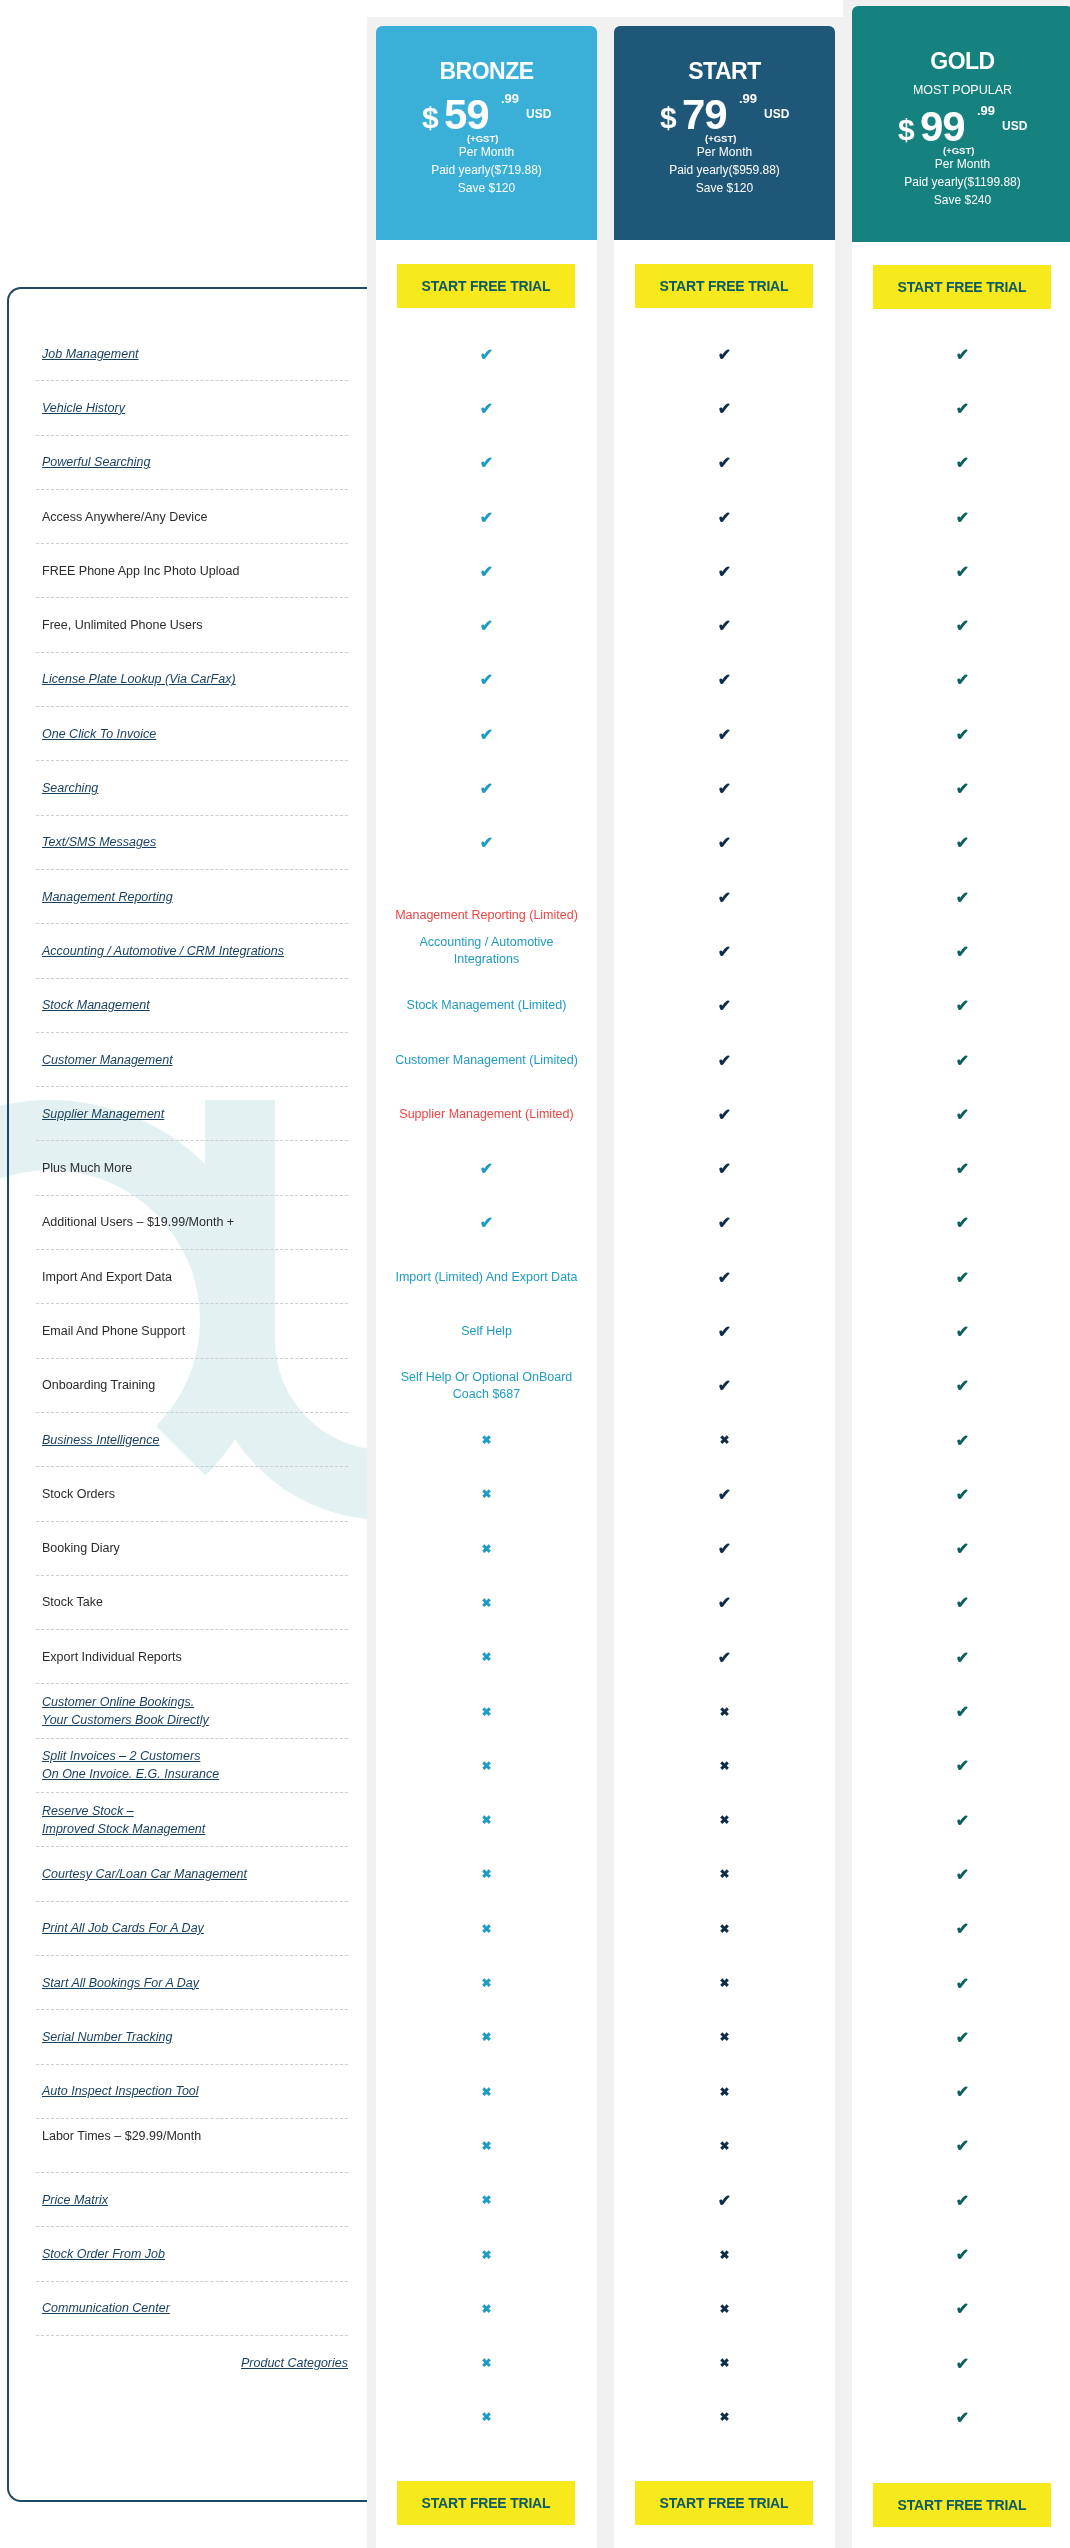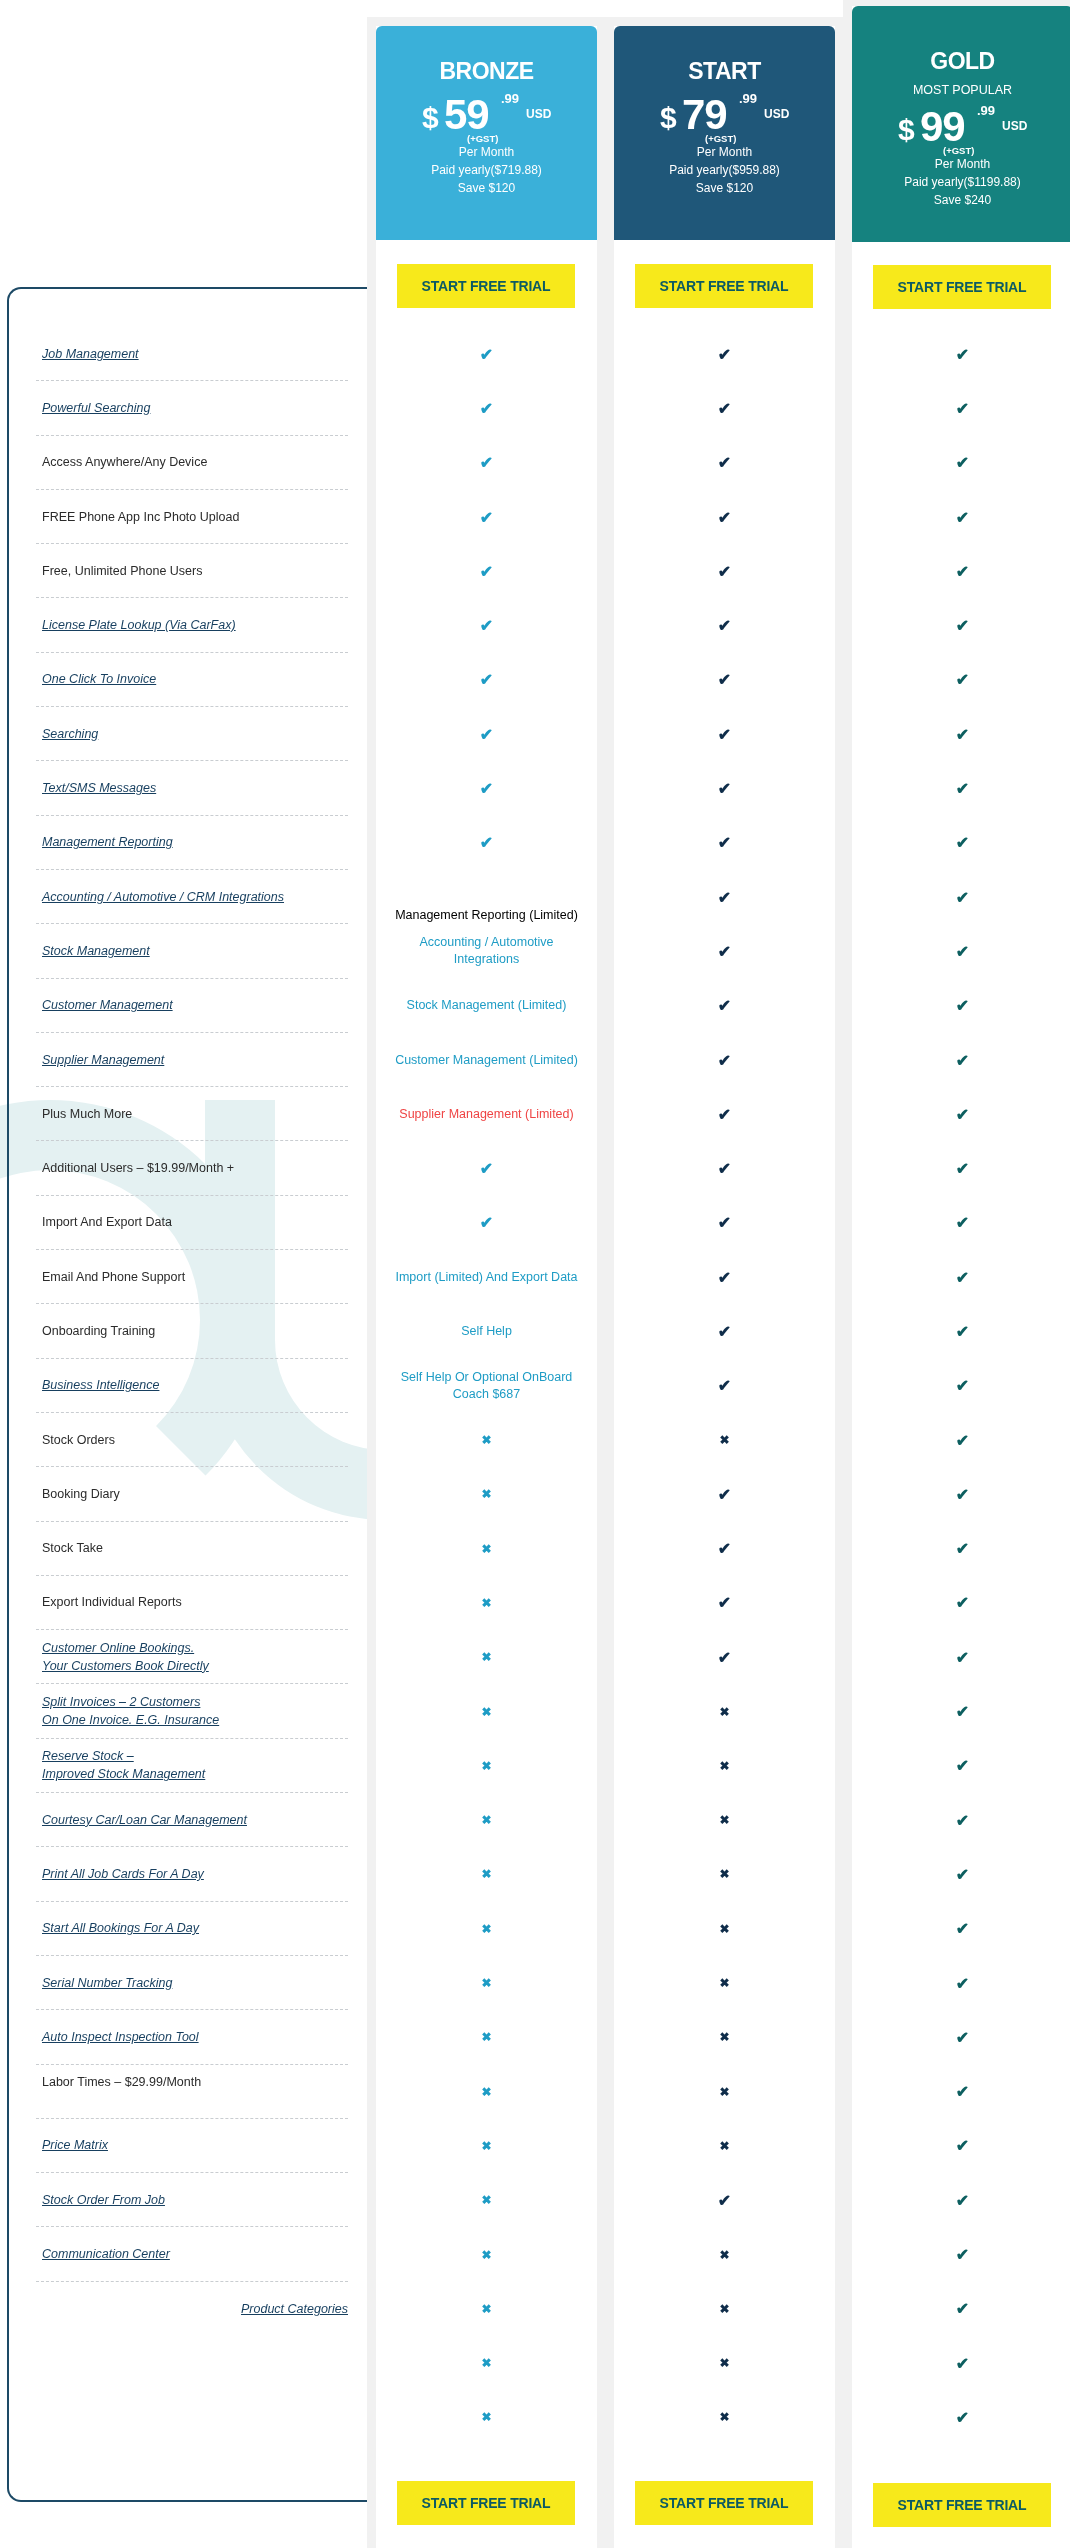--- a/index.html
+++ b/index.html
@@ -48,20 +48,23 @@
   <div class="arc2"></div>
 </div>
 
 <div class="features-box"></div>
 
 <div class="feature-list" id="feature-list">
     <div class="feature-row">
       <span class="feature-label link">Job Management</span>
     </div>
     <div class="feature-row">
+      <span class="feature-label link">Vehicle History</span>
+    </div>
+    <div class="feature-row">
       <span class="feature-label link">Powerful Searching</span>
     </div>
     <div class="feature-row">
       <span class="feature-label">Access Anywhere/Any Device</span>
     </div>
     <div class="feature-row">
       <span class="feature-label">FREE Phone App Inc Photo Upload</span>
     </div>
     <div class="feature-row">
       <span class="feature-label">Free, Unlimited Phone Users</span>
@@ -207,21 +210,21 @@
         <div class="cell">
           <span class="mark" style="color: rgb(30, 156, 197);">✔</span>
         </div>
         <div class="cell">
           <span class="mark" style="color: rgb(30, 156, 197);">✔</span>
         </div>
         <div class="cell">
           <span class="mark" style="color: rgb(30, 156, 197);">✔</span>
         </div>
         <div class="cell">
-          <span class="cell-text" style="color: #000000; margin-top: 36px;">Management Reporting (Limited)</span>
+          <span class="cell-text" style="color: #ef4444; margin-top: 36px;">Management Reporting (Limited)</span>
         </div>
         <div class="cell">
           <span class="cell-text" style="color: rgb(30, 156, 197);">Accounting / Automotive Integrations</span>
         </div>
         <div class="cell">
           <span class="cell-text" style="color: rgb(30, 156, 197);">Stock Management (Limited)</span>
         </div>
         <div class="cell">
           <span class="cell-text" style="color: rgb(30, 156, 197);">Customer Management (Limited)</span>
         </div>

